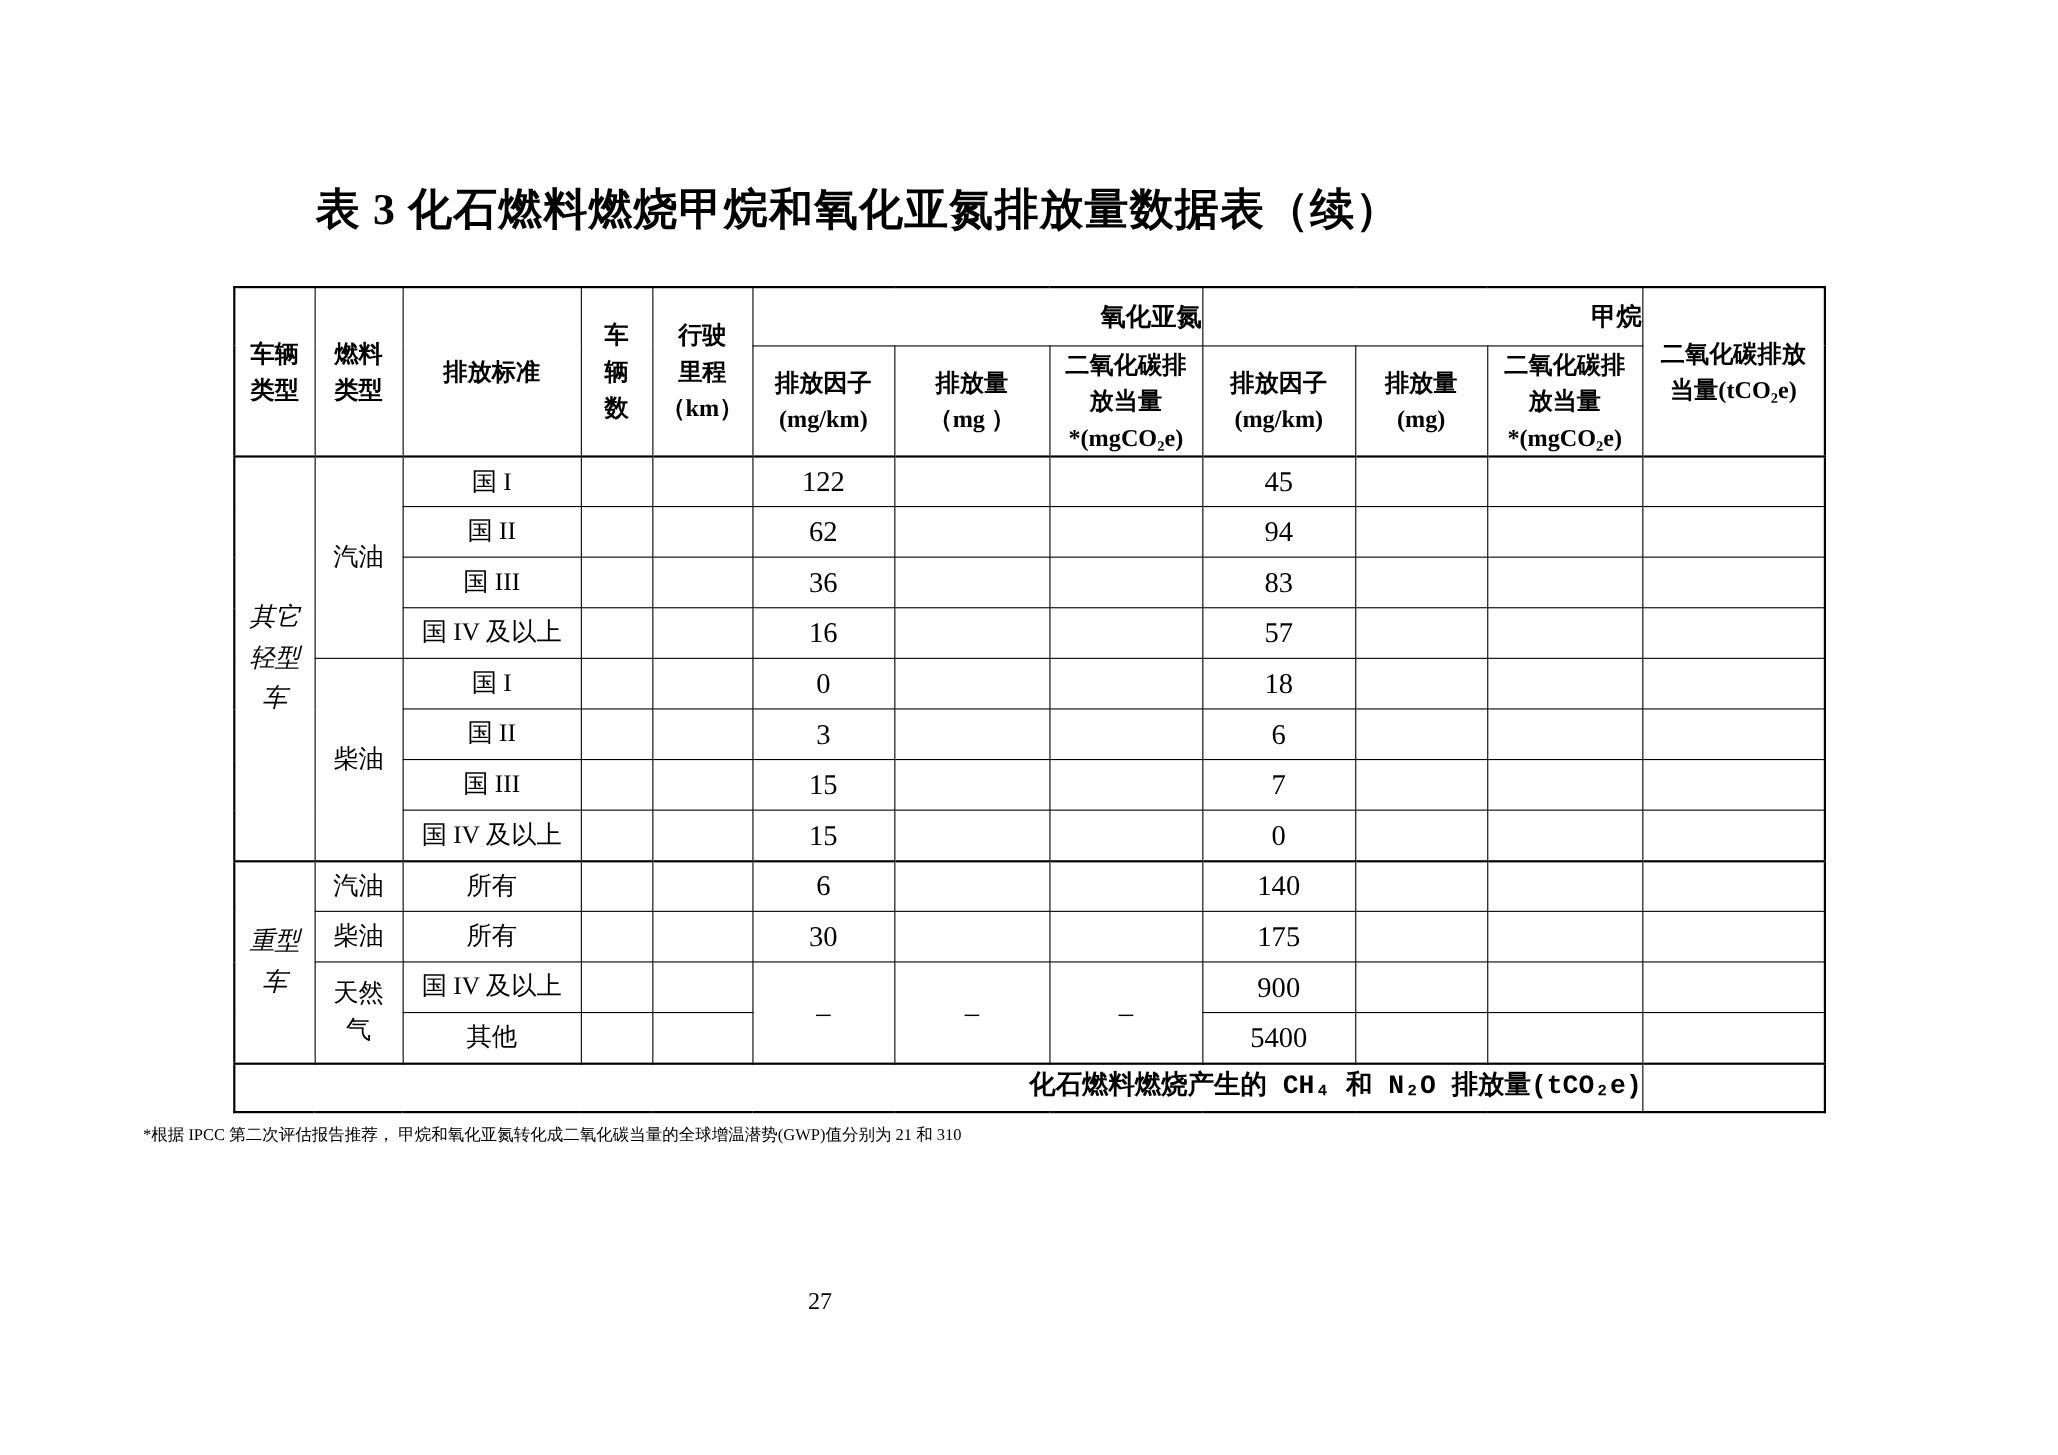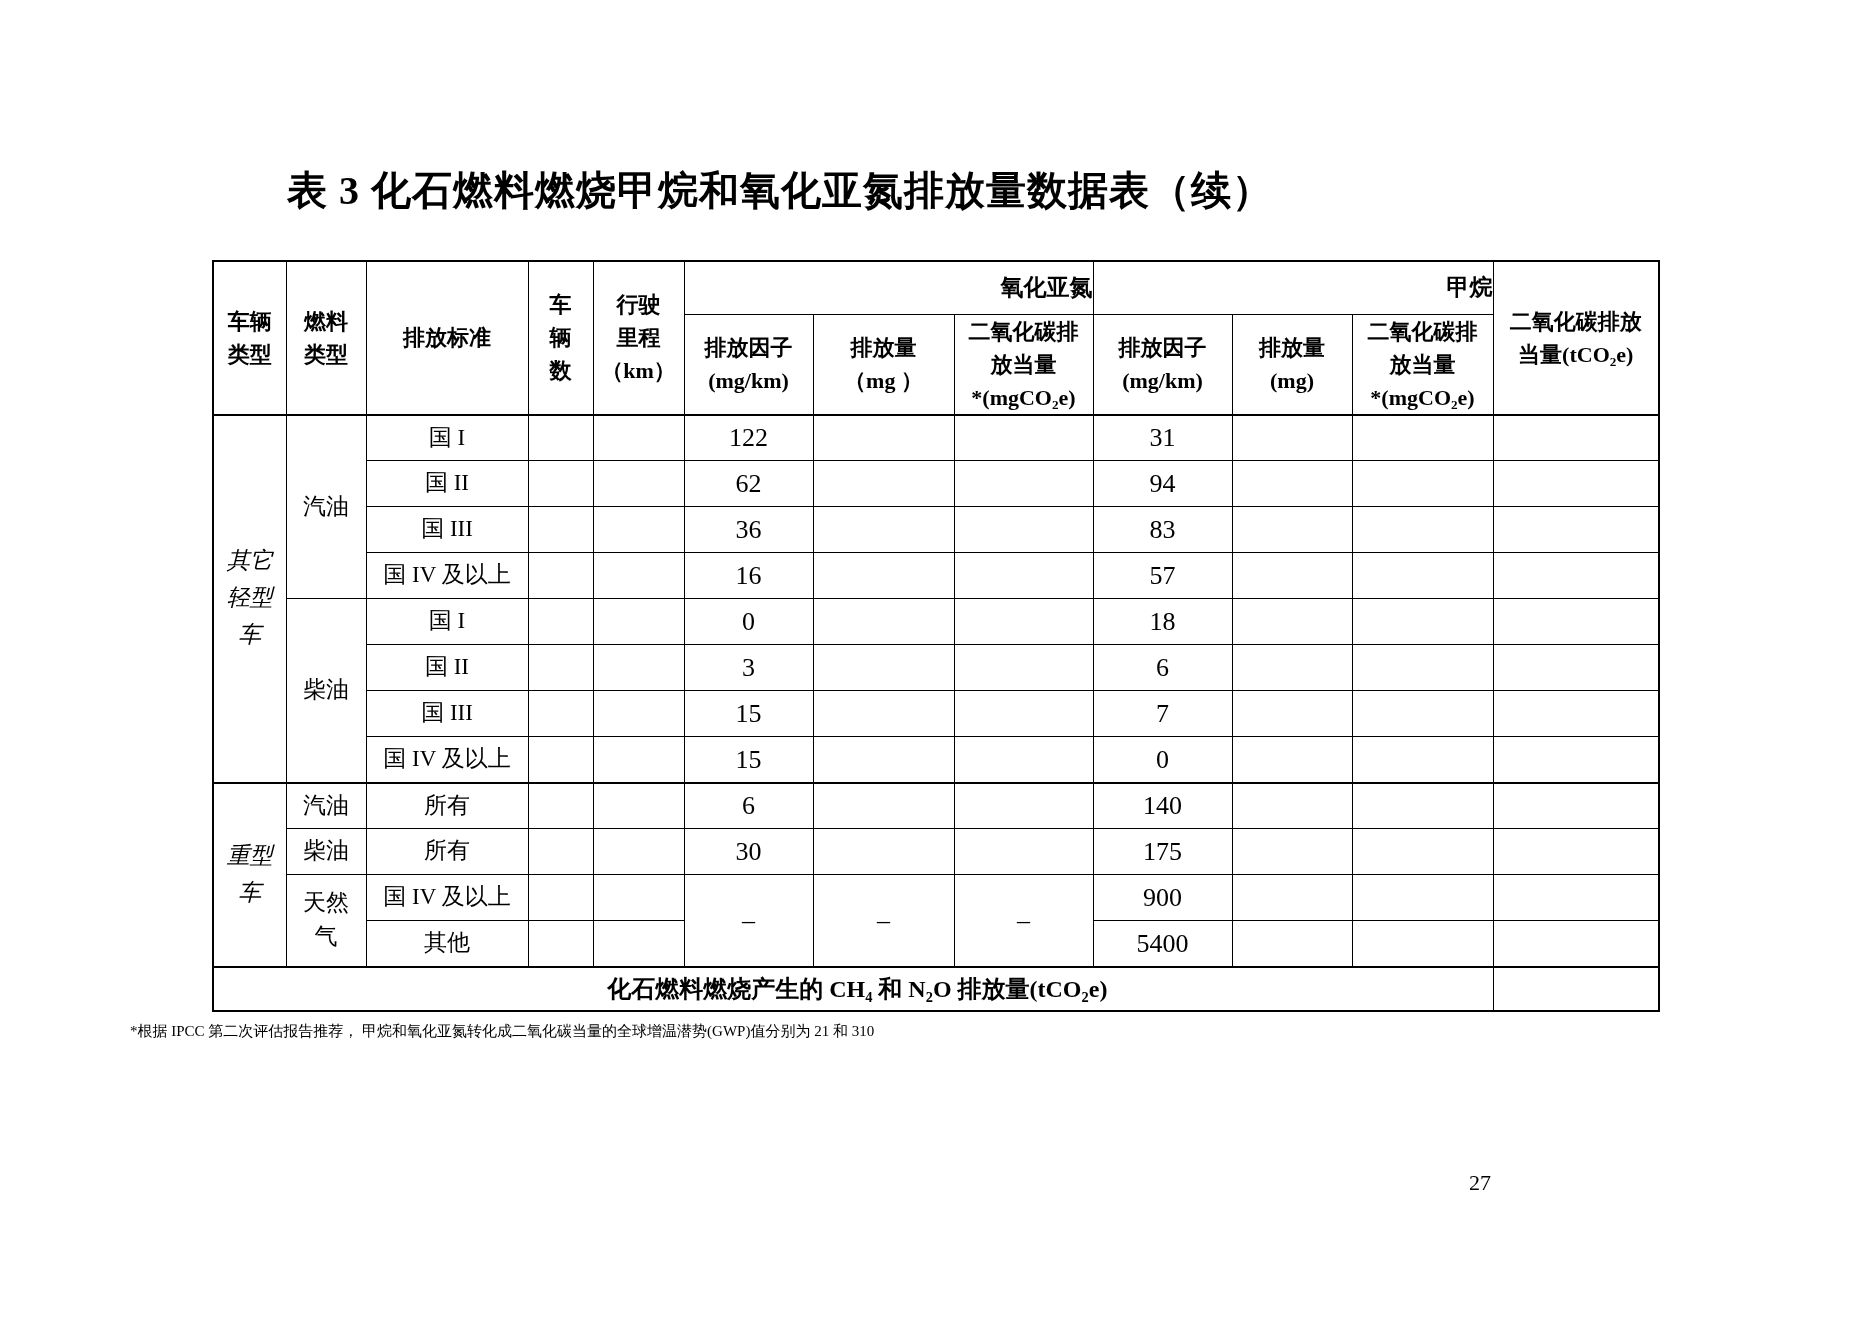--- a/index.html
+++ b/index.html
@@ -21,29 +21,29 @@
     border:1px solid #000;text-align:center;vertical-align:middle;
     padding:0;white-space:pre-line;overflow:hidden;
   }
   th{font-weight:bold;font-size:22px;line-height:1.5;}
   .grp{font-size:23px;text-align:right;}
   td{font-size:23px;line-height:1.5;}
   .num{font-size:26px;line-height:1.2;text-align:center;}
   .vgroup{font-size:23px;line-height:1.6;font-style:italic;}
   tr.sect > td, tr.sect > th{border-top:2px solid #000;}
   .summary-cell{
-    text-align:center;padding-left:8px;font-weight:bold;font-size:24px;
+    text-align:right;padding-left:8px;font-weight:bold;font-size:24px;font-family:Liberation Mono, monospace;
   }
   .footnote{
     position:absolute;left:130px;top:1022px;width:1400px;
     font-size:15px;
   }
   .page-number{
     position:absolute;top:1170px;left:0;width:1491px;
-    text-align:right;font-size:22px;
+    text-align:center;font-size:22px;
   }
 </style>
 </head>
 <body>
 
 <div class="doc-title">表 3 化石燃料燃烧甲烷和氧化亚氮排放量数据表（续）</div>
 
 <div class="table-wrap">
   <table>
     <colgroup>
@@ -101,21 +101,21 @@
       <td rowspan="8" class="vgroup">其它
 轻型
 车</td>
       <td rowspan="4">汽油</td>
       <td>国 I</td>
       <td></td>
       <td></td>
       <td class="num">122</td>
       <td></td>
       <td></td>
-      <td class="num">31</td>
+      <td class="num">45</td>
       <td></td>
       <td></td>
       <td></td>
     </tr>
 
     <tr style="height:46px">
       <td>国 II</td>
       <td></td>
       <td></td>
       <td class="num">62</td>

